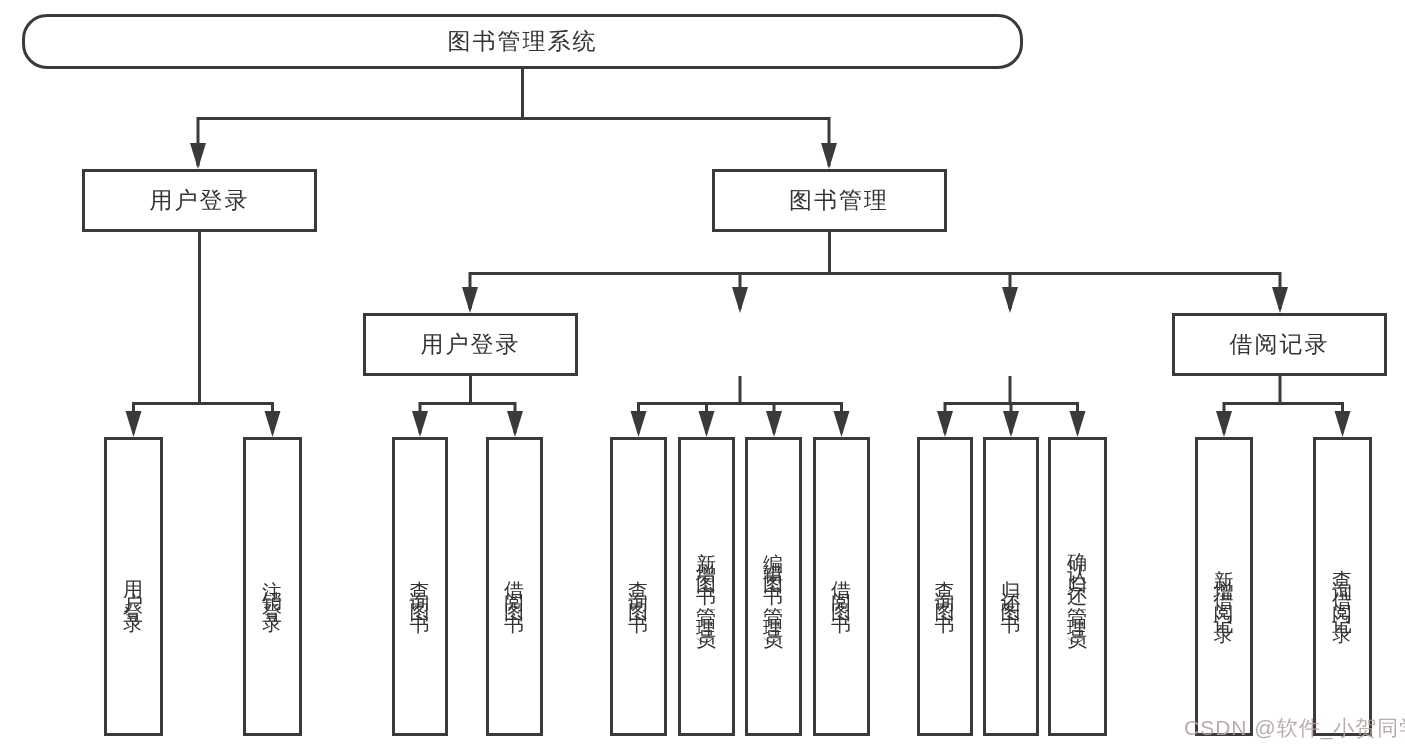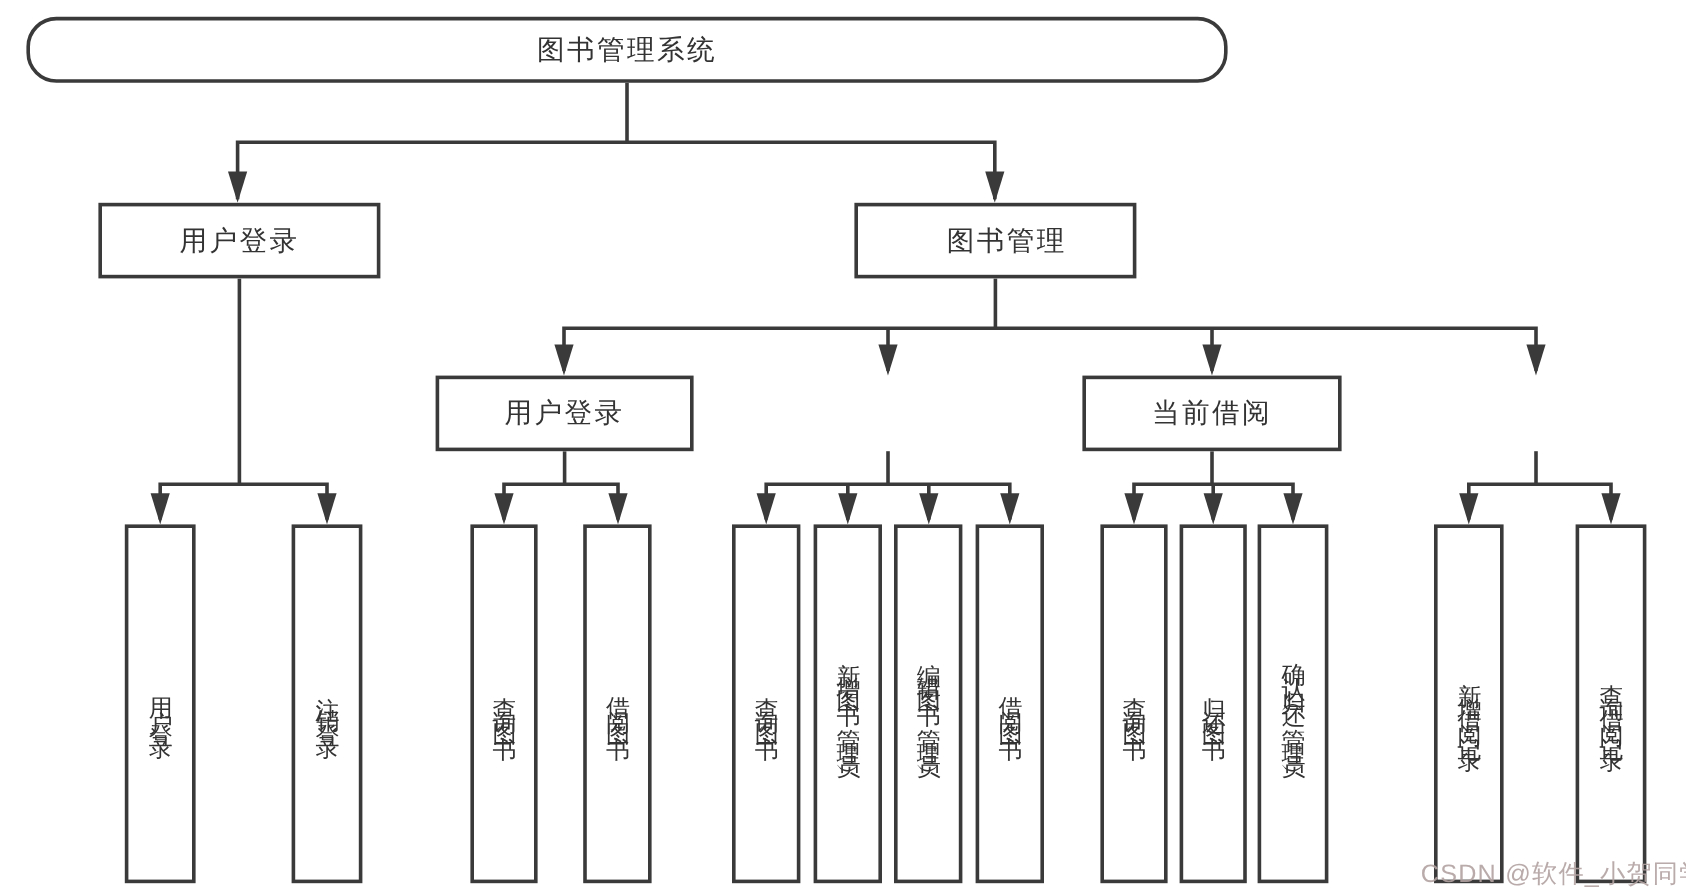--- a/index.html
+++ b/index.html
@@ -150,22 +150,22 @@
   <div class="node h n-login">
     <span>用户登录</span>
   </div>
   <div class="node h n-mgmt">
     <span>图书管理</span>
   </div>
 
   <div class="node h n-rec">
     <span>用户登录</span>
   </div>
-  <div class="node h n-cur">
-    <span>当前借阅</span>
+  <div class="node h n-hist">
+    <span>借阅记录</span>
   </div>
 
   <div class="node leaf l1">
     <span>用户登录</span>
   </div>
   <div class="node leaf l2">
     <span>注销登录</span>
   </div>
 
   <div class="node leaf l3">

